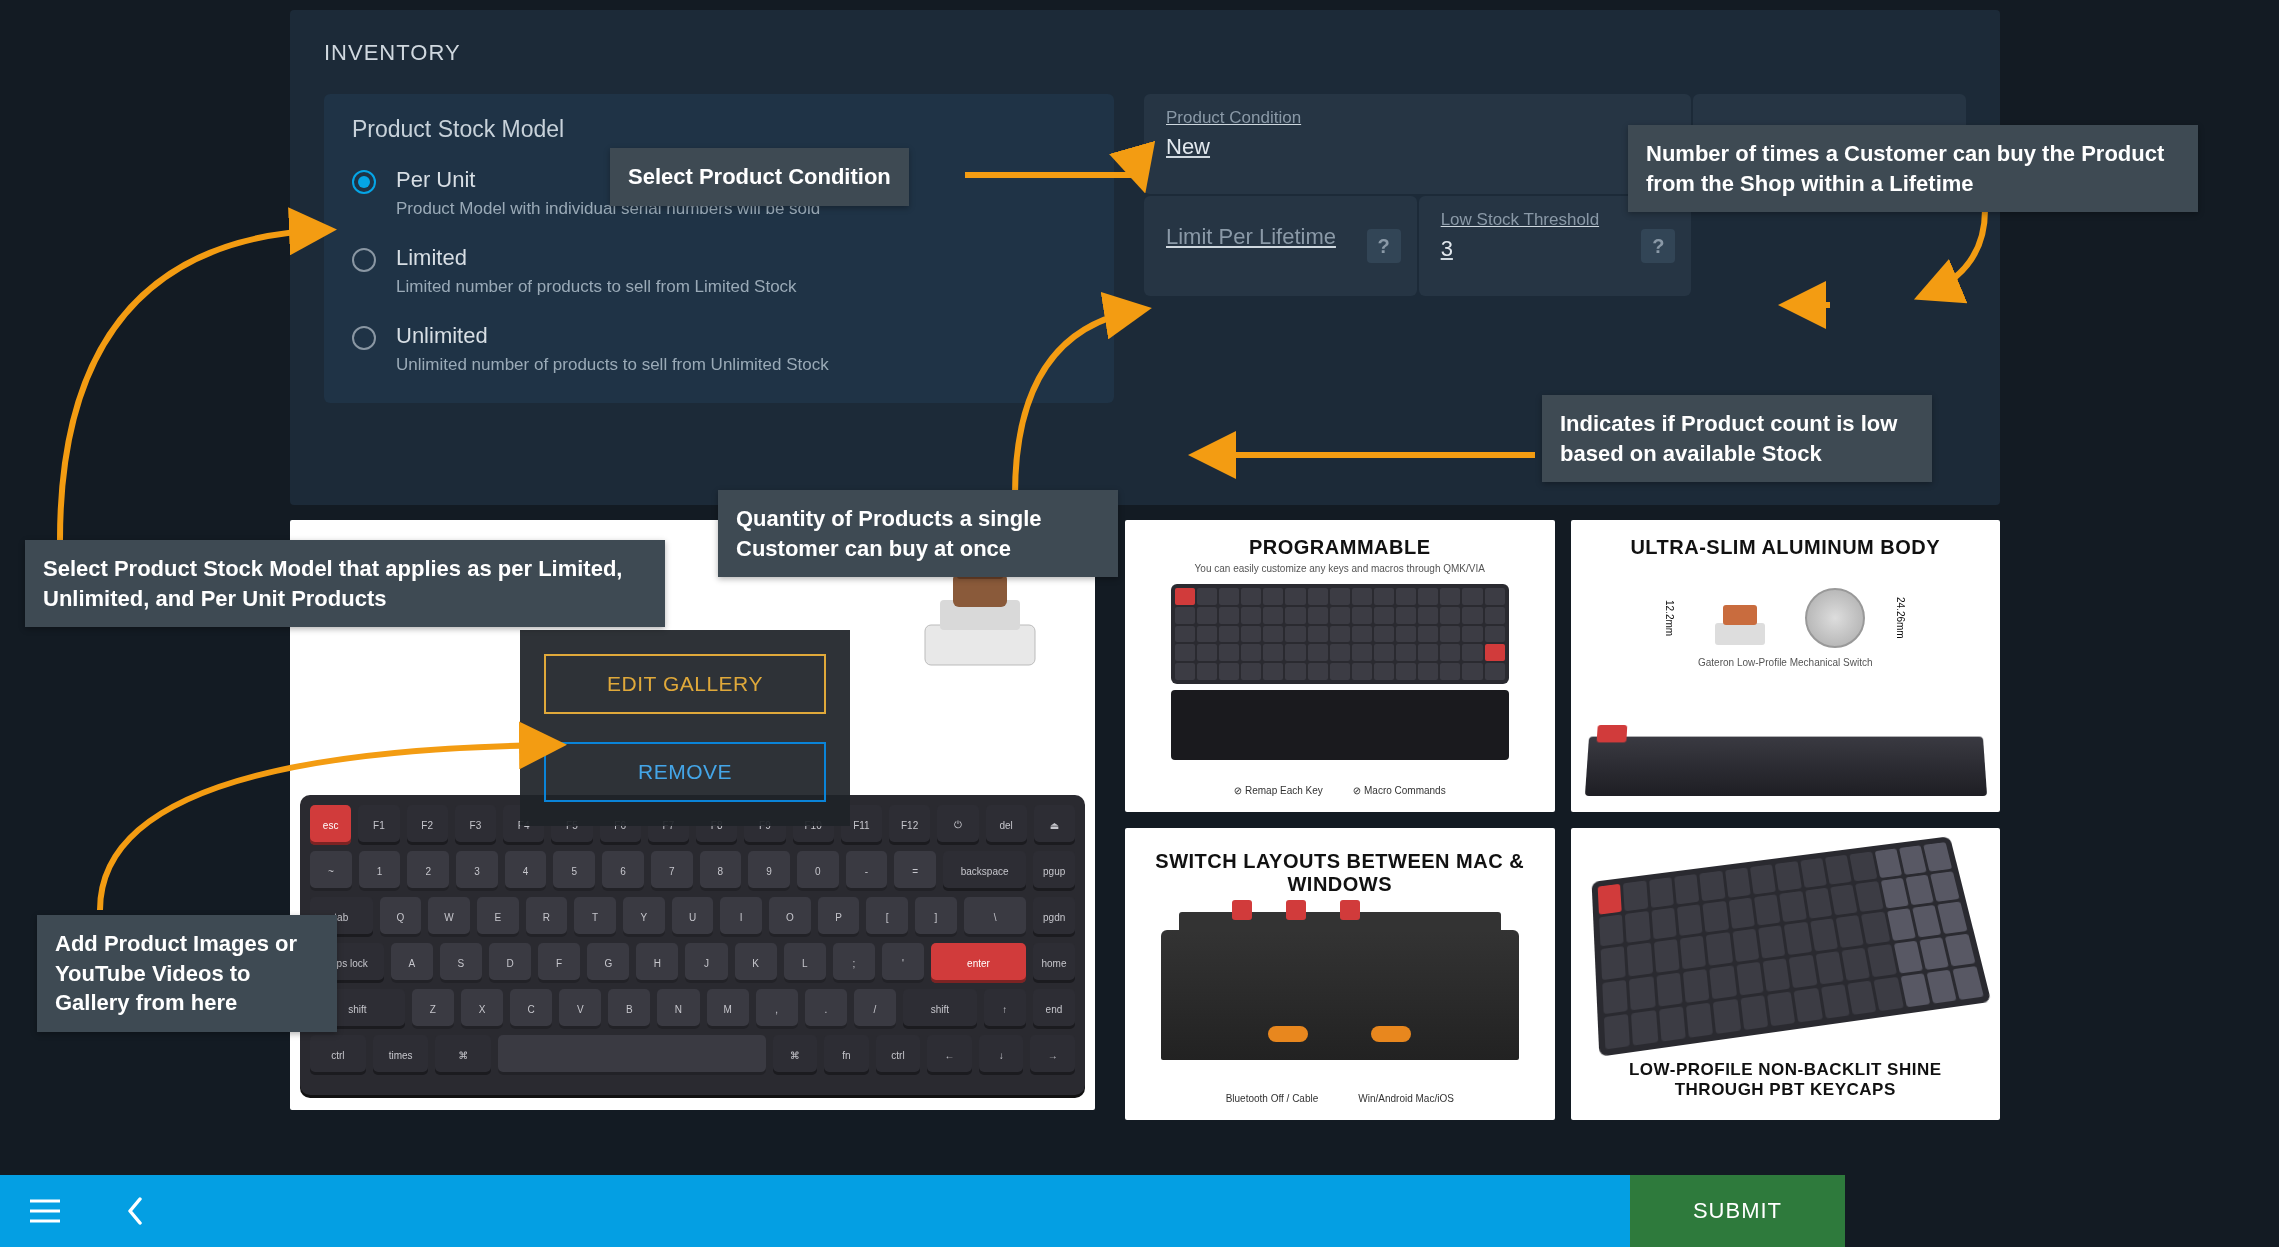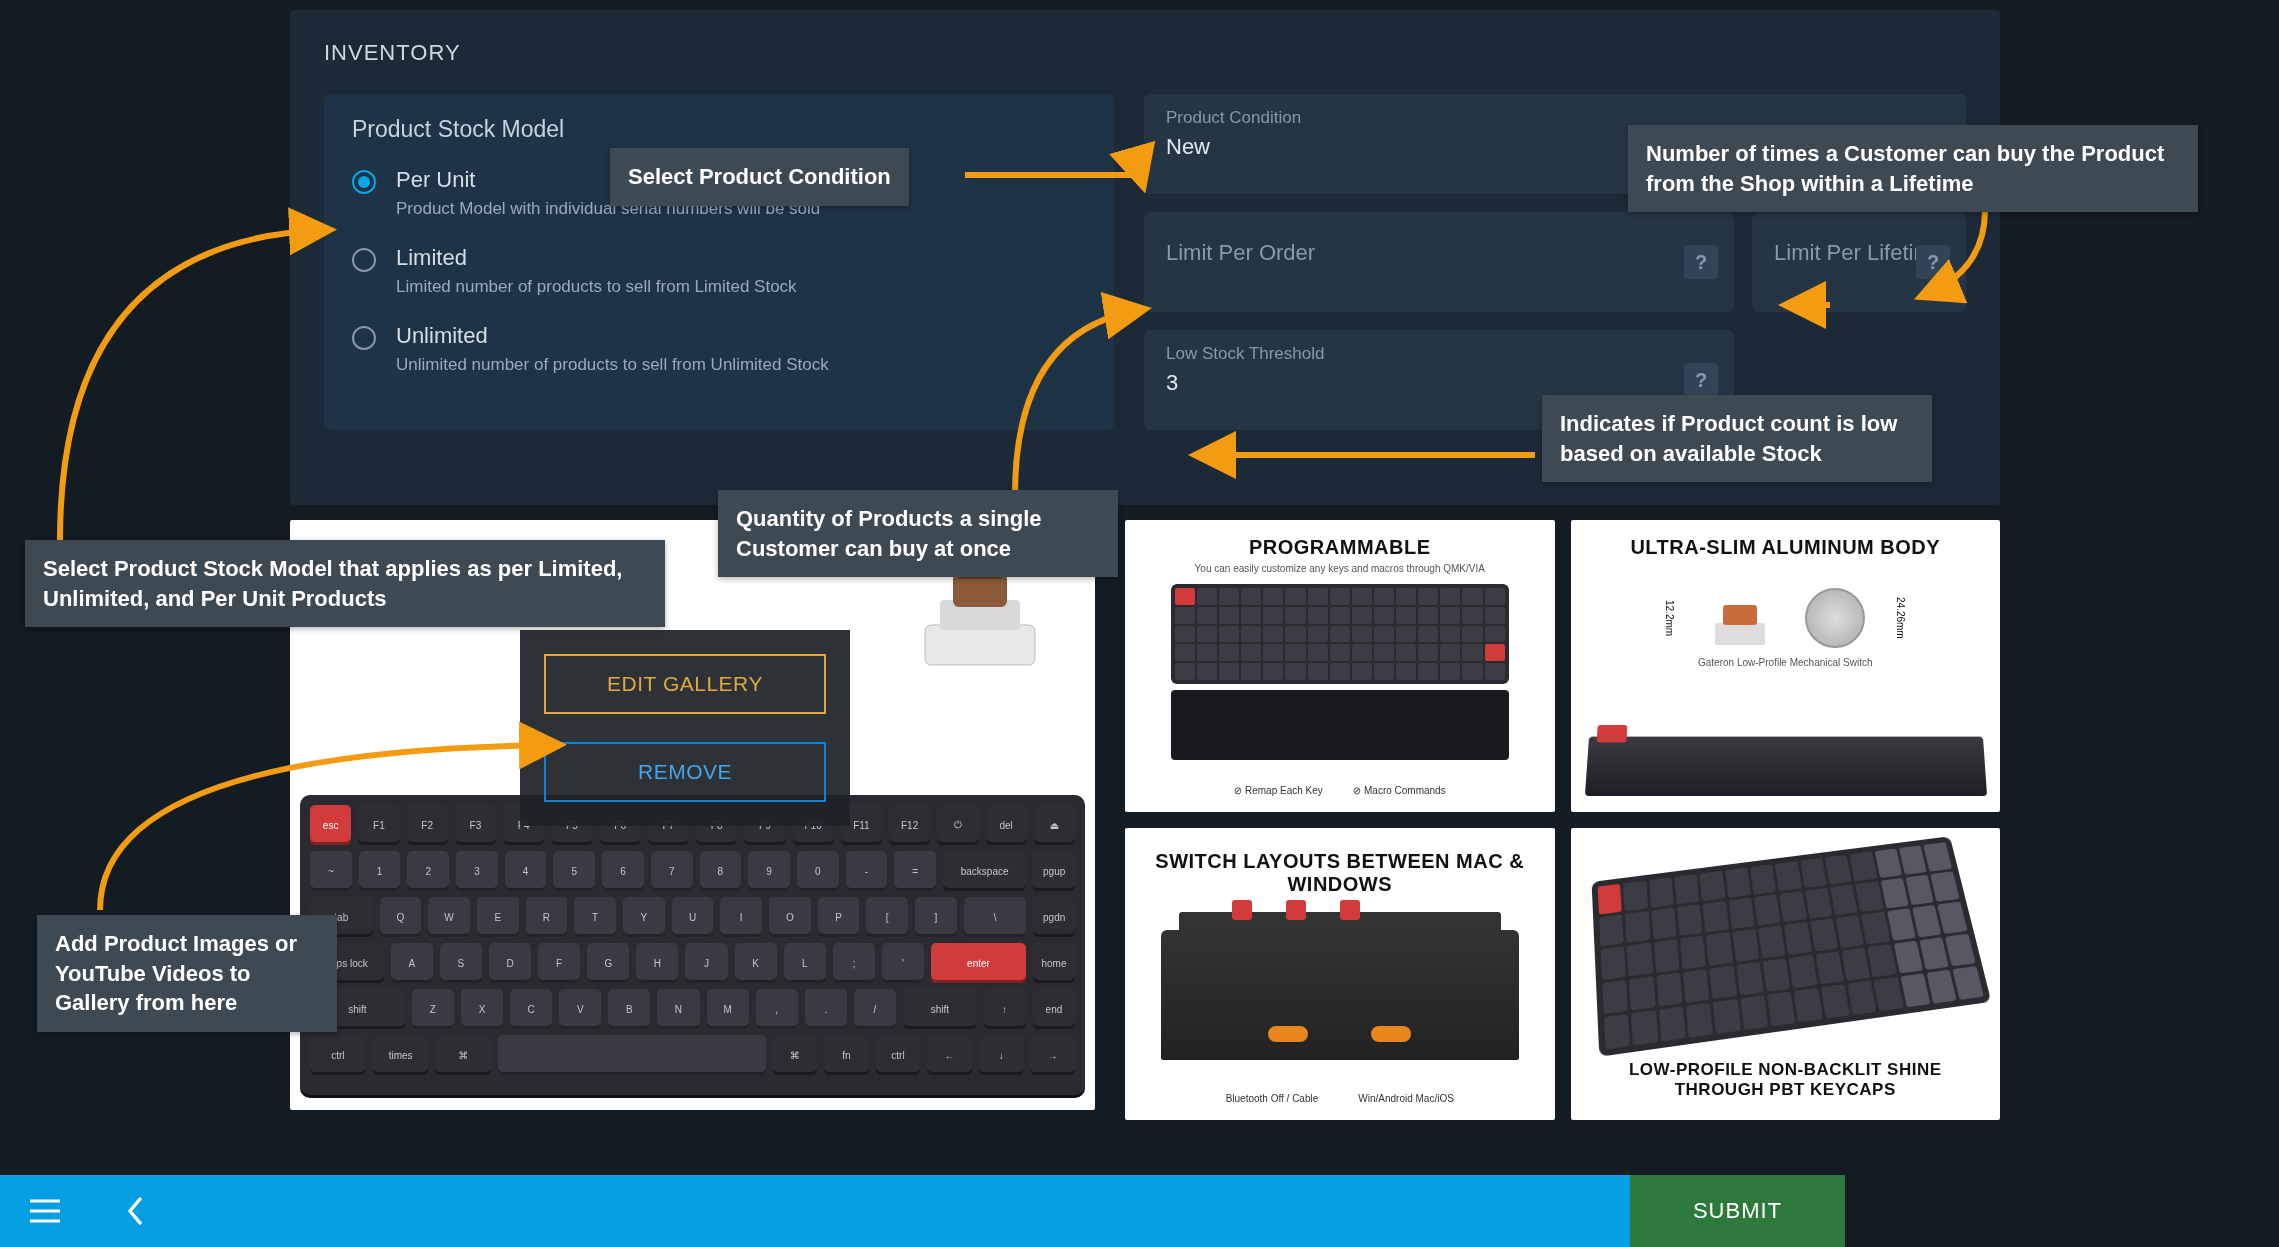--- a/index.html
+++ b/index.html
@@ -73,21 +73,21 @@
     content: "";
     position: absolute;
     width: 12px; height: 12px;
     background: #05a5e6;
     border-radius: 50%;
     top: 50%; left: 50%;
     transform: translate(-50%, -50%);
   }
   .radio-label { font-size: 22px; color: #d7dee4; font-weight: 400; }
   .radio-desc { font-size: 17px; color: #9aaab7; margin-top: 6px; }
-  .right-col { flex: 1; display: grid; grid-template-columns: 1fr; gap: 18px; align-content: start; }
+  .right-col { flex: 1; display: grid; grid-template-columns: 1fr 1fr 1fr; gap: 2px; align-content: start; text-decoration: underline; }
   .field {
     background: #263544;
     border-radius: 6px;
     padding: 14px 22px 16px 22px;
     position: relative;
     height: 100px;
   }
   .field.span2 { grid-column: 1 / span 2; }
   .field-label { font-size: 17px; color: #8a99a7; margin-bottom: 6px; }
   .field-value { font-size: 22px; color: #e2e8ee; }

